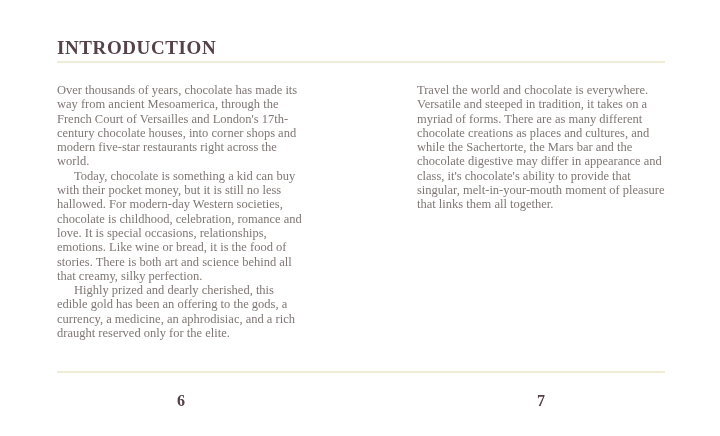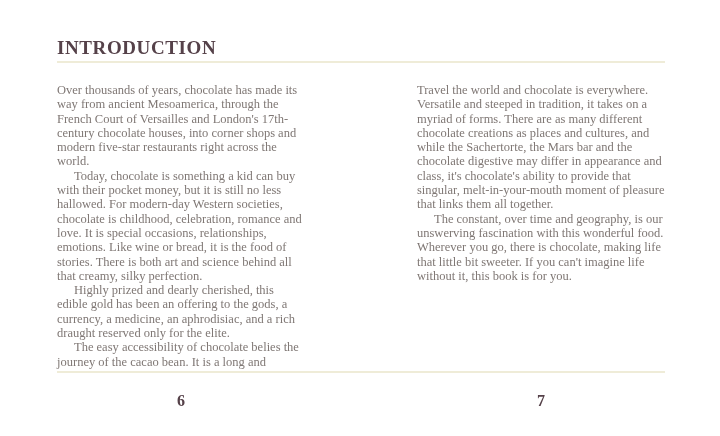--- a/index.html
+++ b/index.html
@@ -66,26 +66,24 @@
   <h1 class="section-title">INTRODUCTION</h1>
 
   <div class="rule rule-top"></div>
 
   <div class="columns">
 
     <div class="col">
       <p>Over thousands of years, chocolate has made its way from ancient Mesoamerica, through the French Court of Versailles and London's 17th-century chocolate houses, into corner shops and modern five-star restaurants right across the world.</p>
       <p>Today, chocolate is something a kid can buy with their pocket money, but it is still no less hallowed. For modern-day Western societies, chocolate is childhood, celebration, romance and love. It is special occasions, relationships, emotions. Like wine or bread, it is the food of stories. There is both art and science behind all that creamy, silky perfection.</p>
       <p>Highly prized and dearly cherished, this edible gold has been an offering to the gods, a currency, a medicine, an aphrodisiac, and a rich draught reserved only for the elite.</p>
-      <p>The easy accessibility of chocolate belies the journey of the cacao bean. It is a long and</p>
     </div>
 
     <div class="col">
       <p>Travel the world and chocolate is everywhere. Versatile and steeped in tradition, it takes on a myriad of forms. There are as many different chocolate creations as places and cultures, and while the Sachertorte, the Mars bar and the chocolate digestive may differ in appearance and class, it's chocolate's ability to provide that singular, melt-in-your-mouth moment of pleasure that links them all together.</p>
-      <p>The constant, over time and geography, is our unswerving fascination with this wonderful food. Wherever you go, there is chocolate, making life that little bit sweeter. If you can't imagine life without it, this book is for you.</p>
     </div>
 
   </div>
 
   <div class="rule rule-bottom"></div>
 
   <div class="folios">
     <div class="folio">6</div>
     <div class="folio">7</div>
   </div>

